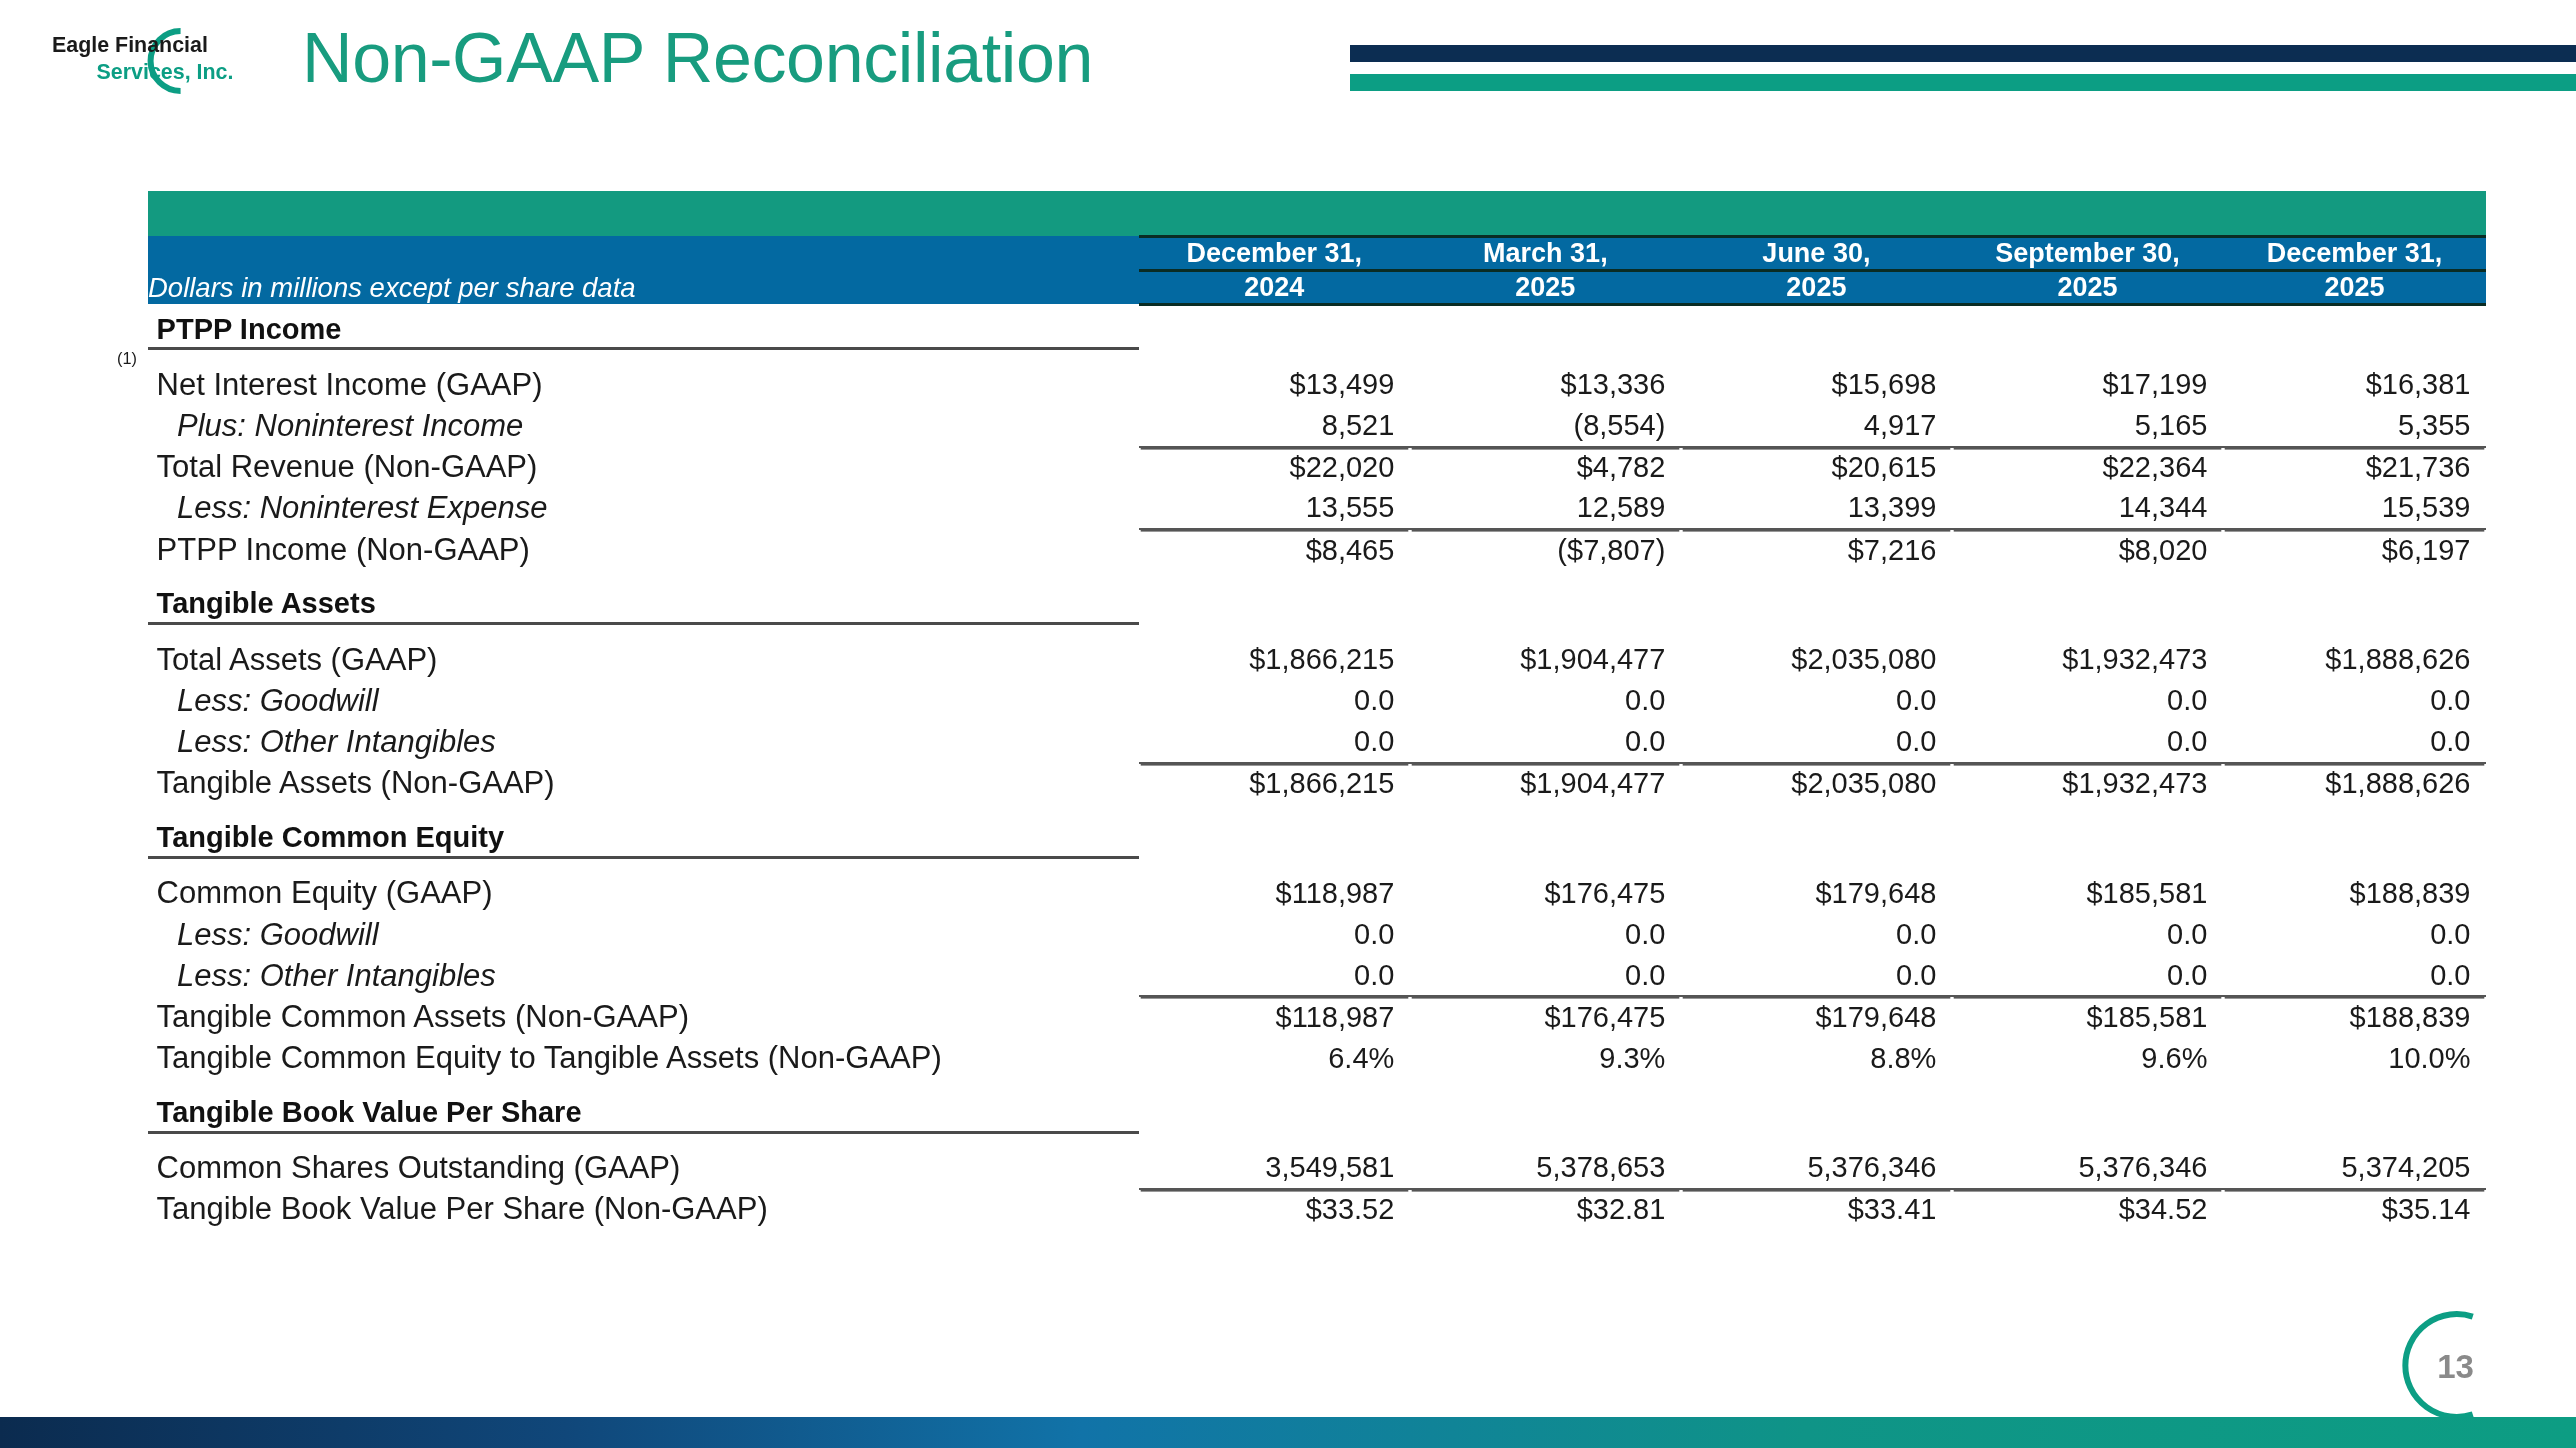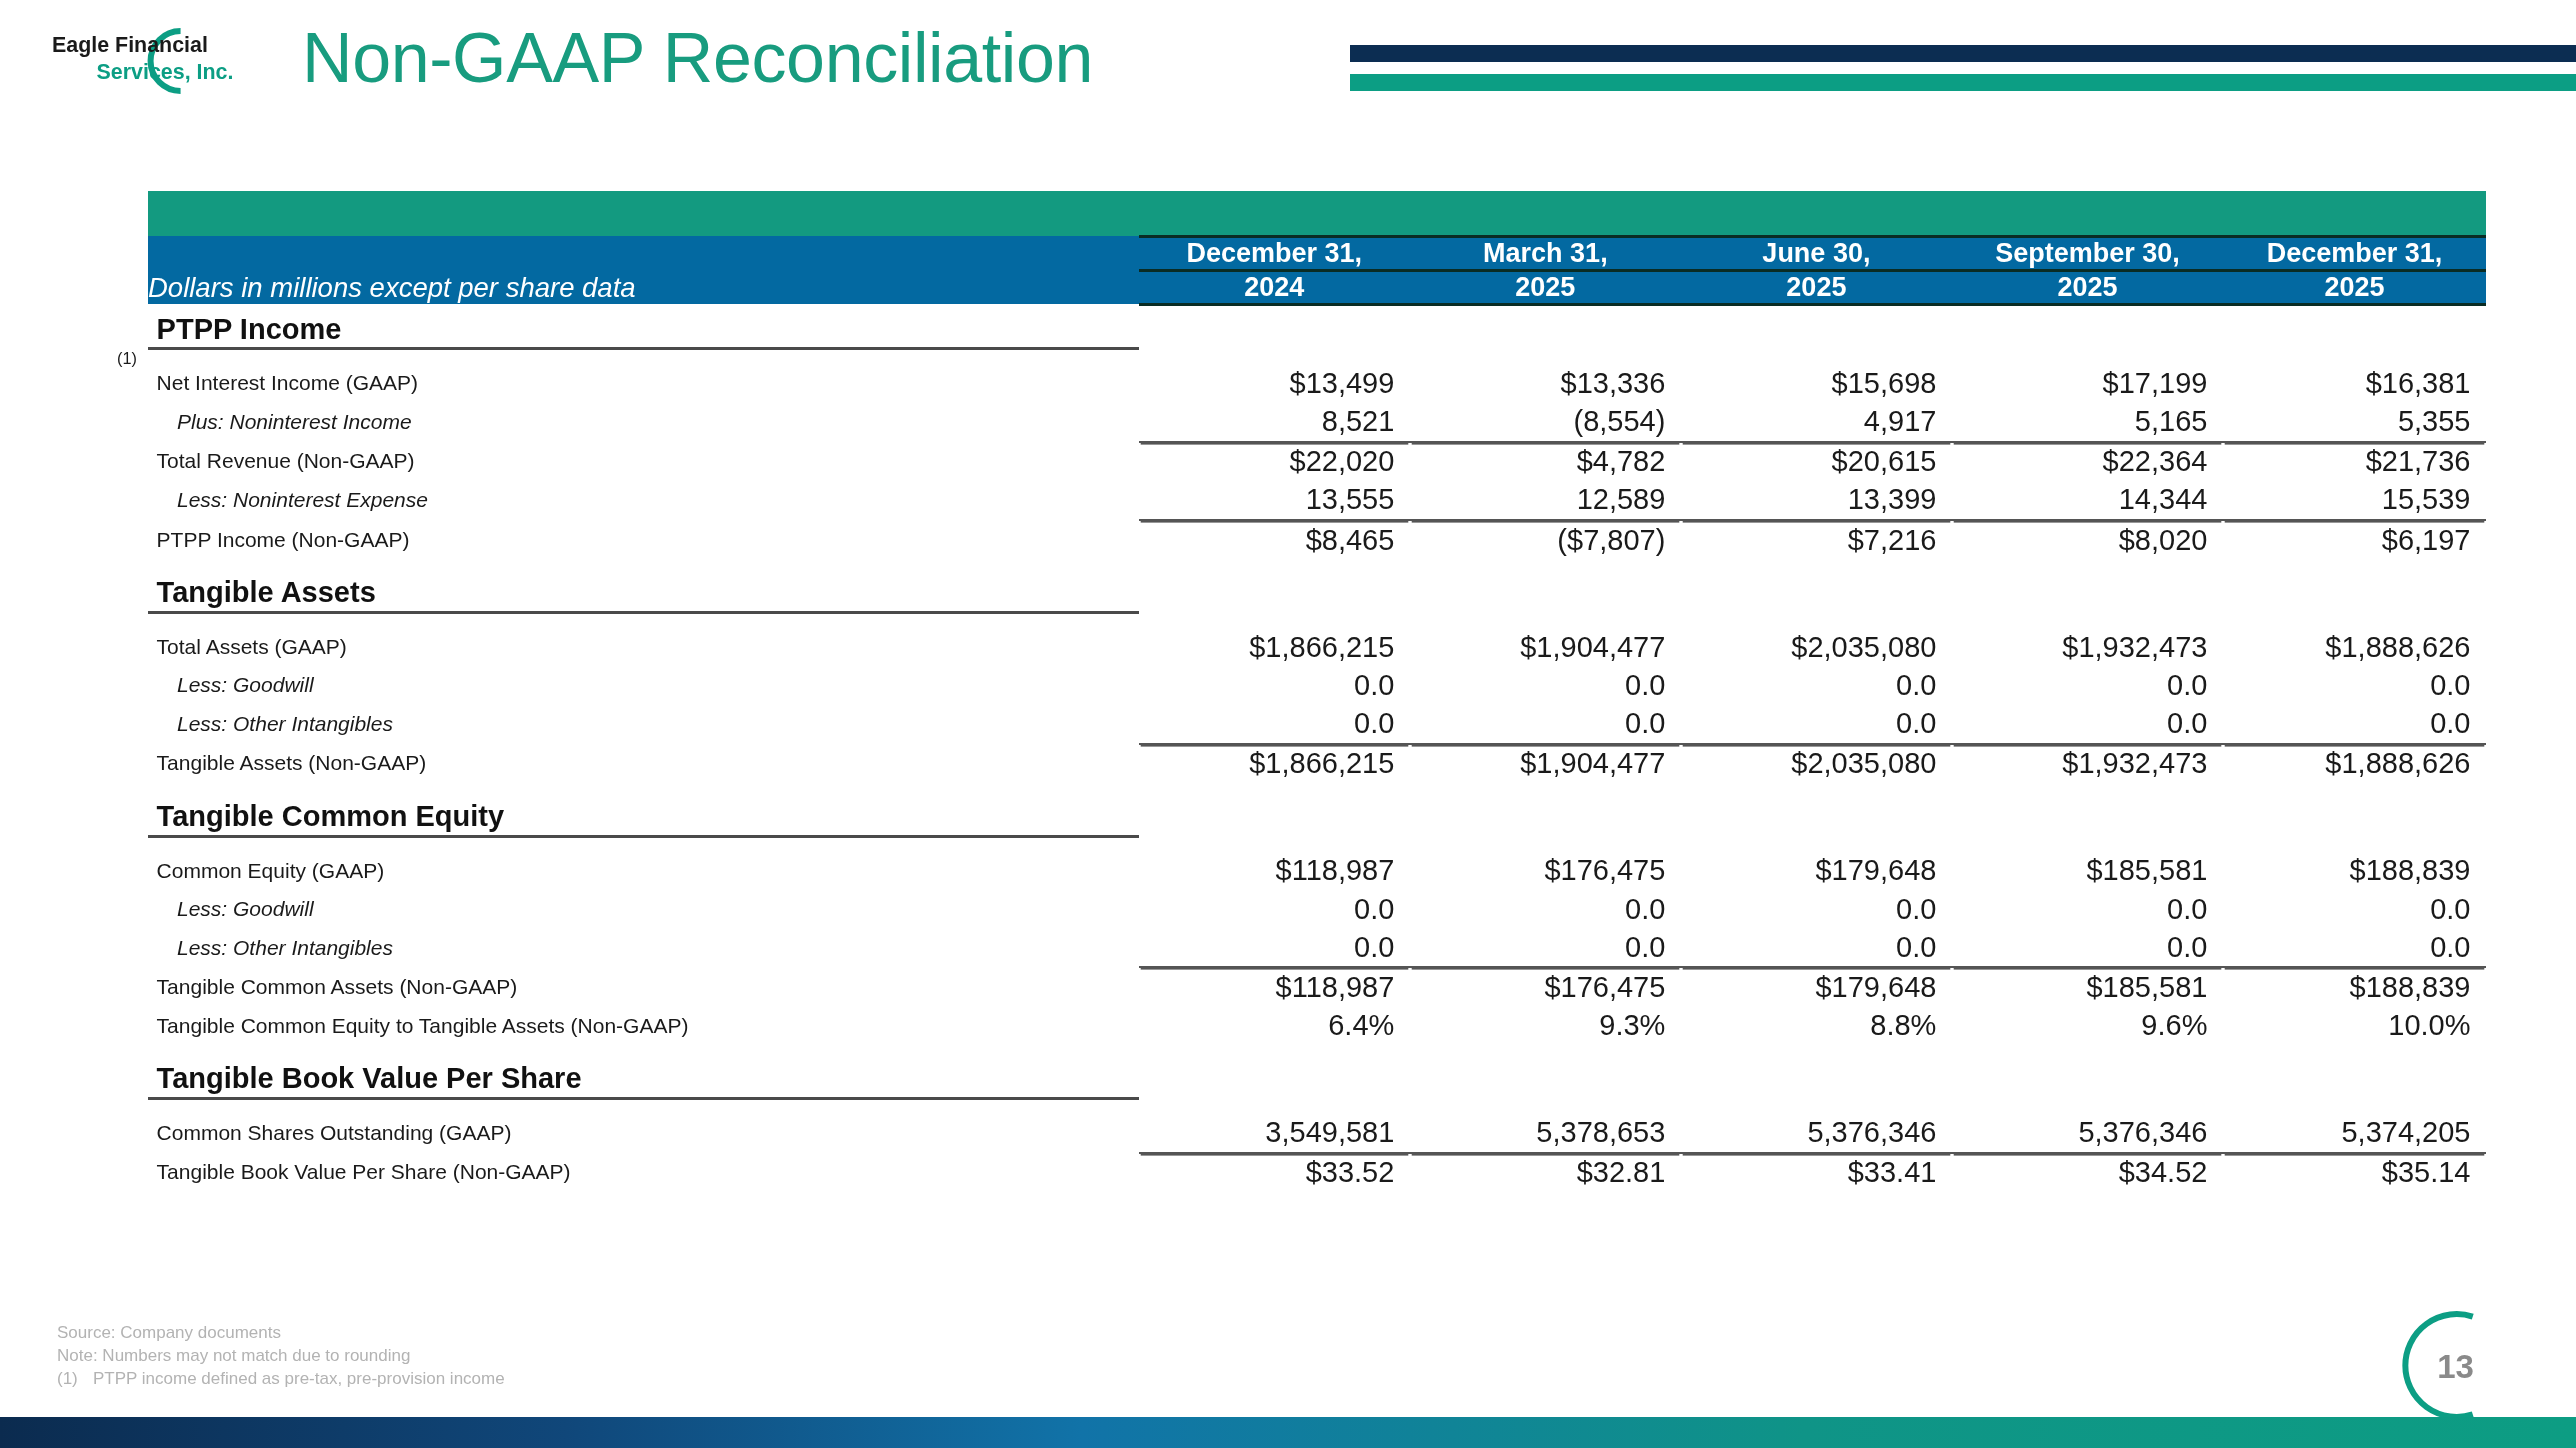--- a/index.html
+++ b/index.html
@@ -56,21 +56,21 @@
   td.sect {
     font-weight: bold; font-size: 29px; color: #111;
     padding: 8.6px 0 1.7px 8.6px;
     border-bottom: 3.4px solid #4a4a4a;
     white-space: nowrap;
   }
   tr.sect-row td.sect-blank { border-bottom: none; }
 
   
   td.lbl {
-    font-size: 21px; color: #1a1a1a; padding: 2.6px 0 2.6px 8.6px;
+    font-size: 31px; color: #1a1a1a; padding: 2.6px 0 2.6px 8.6px;
     white-space: nowrap;
   }
   td.lbl.ital { font-style: italic; padding-left: 29px; }
   td.val {
     font-size: 29px; color: #1a1a1a; text-align: right;
     padding: 2.6px 15.5px 2.6px 0; white-space: nowrap;
   }
   tr.spacer-row td { height: 15.5px; padding: 0; }
   tr.spacer-sm td { height: 8.6px; padding: 0; }
   td.rule-double { border-bottom: 2.6px solid #555; box-shadow: 0 4.3px 0 -1.7px #555; }
@@ -333,27 +333,20 @@
             <td class="val">$33.52</td>
             <td class="val">$32.81</td>
             <td class="val">$33.41</td>
             <td class="val">$34.52</td>
             <td class="val">$35.14</td>
           </tr>
         </tbody>
     </table>
   </div>
 
-  <div class="footnotes">
-    <div class="fn-row">Source: Company documents</div>
-    <div class="fn-row">Note: Numbers may not match due to rounding</div>
-    <div class="fn-row">
-      <span class="fn-num">(1)</span><span>PTPP income defined as pre-tax, pre-provision income</span>
-    </div>
-  </div>
 
   <div class="pagemark">
     <svg width="129" height="125" viewBox="0 0 150 146" xmlns="http://www.w3.org/2000/svg">
       <path d="M108 16 A60 60 0 1 0 108 130" fill="none" stroke="#0C9E84" stroke-width="7"></path>
     </svg>
     <div class="pagenum">13</div>
   </div>
 
   <div class="bottom-bar"></div>
 

